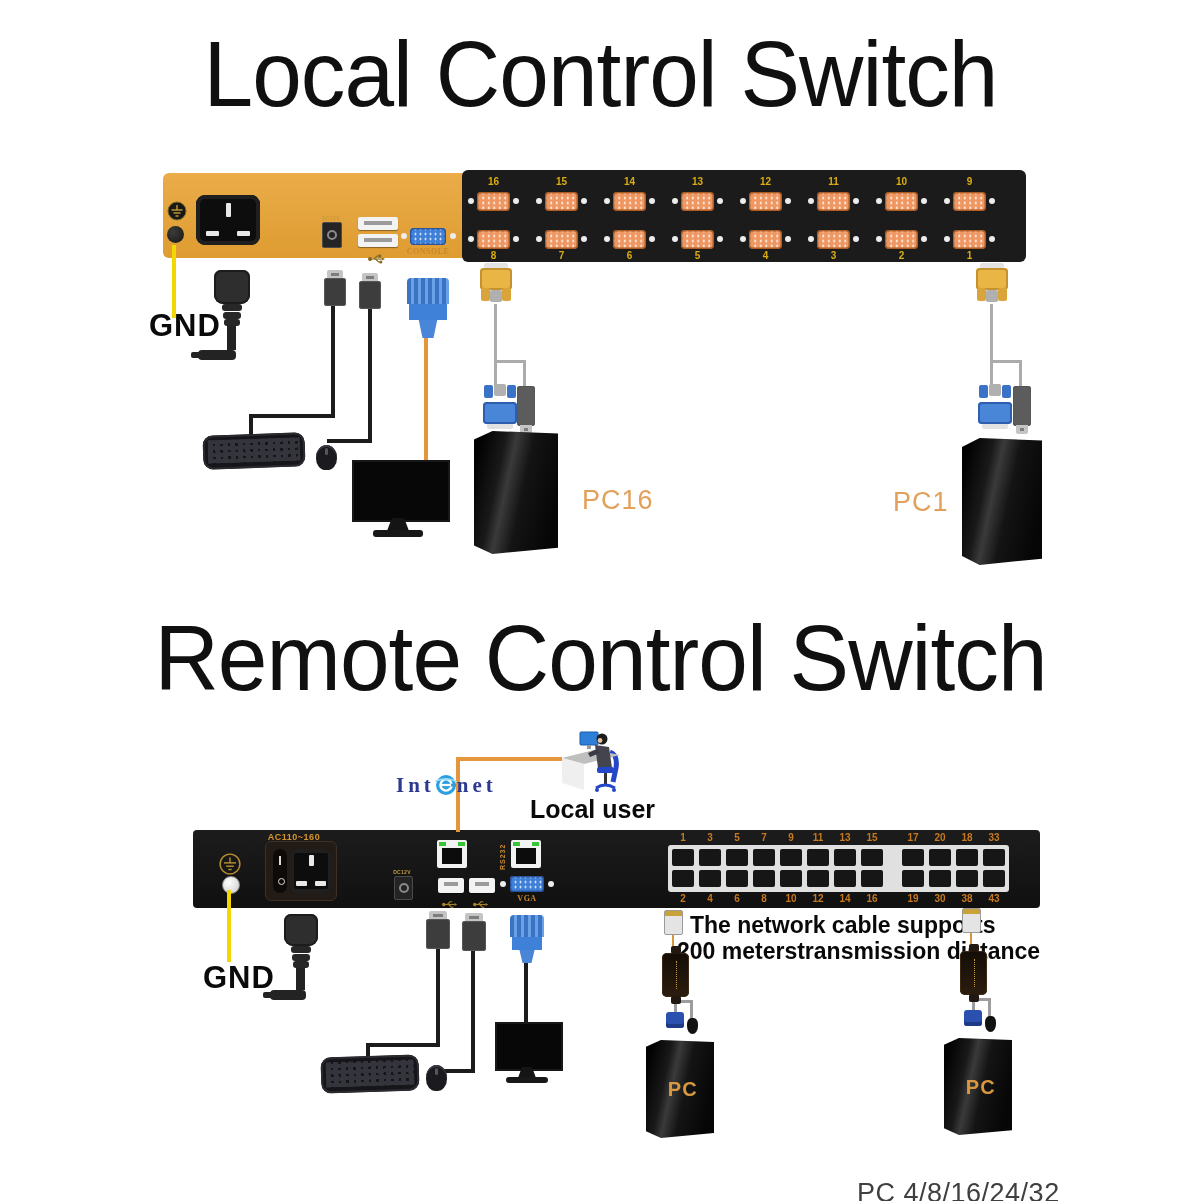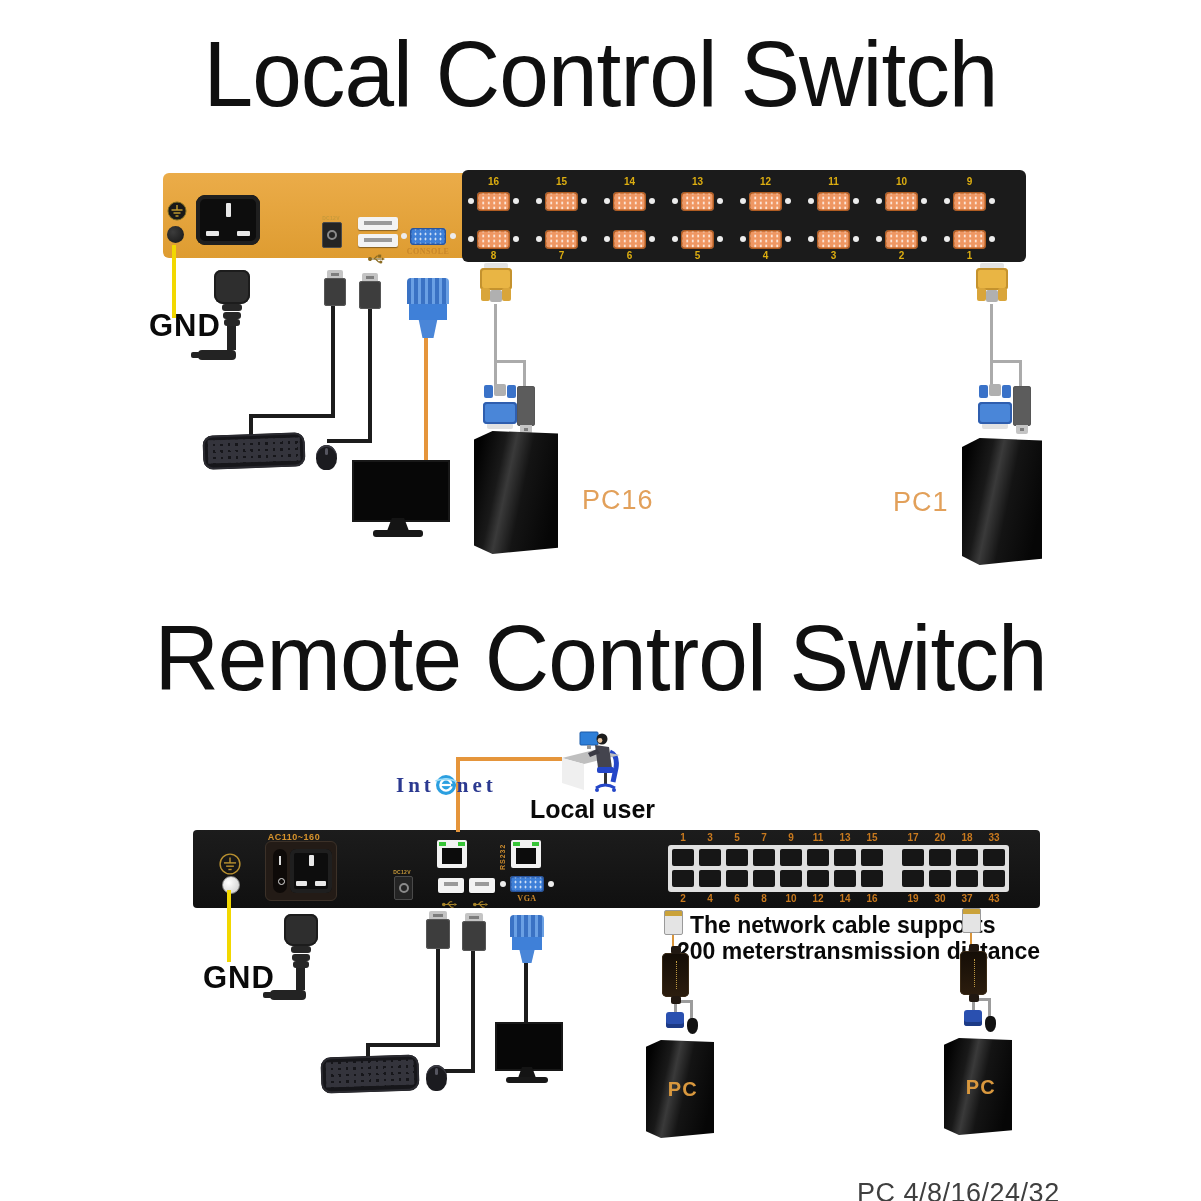--- a/index.html
+++ b/index.html
@@ -498,21 +498,21 @@
       <div class="rj45-num" style="left: 614px; top: 63px;">12</div>
       <div class="rj45-jack" style="left: 641px; top: 40px;"></div>
       <div class="rj45-num" style="left: 641px; top: 63px;">14</div>
       <div class="rj45-jack" style="left: 668px; top: 40px;"></div>
       <div class="rj45-num" style="left: 668px; top: 63px;">16</div>
       <div class="rj45-jack" style="left: 709px; top: 40px;"></div>
       <div class="rj45-num" style="left: 709px; top: 63px;">19</div>
       <div class="rj45-jack" style="left: 736px; top: 40px;"></div>
       <div class="rj45-num" style="left: 736px; top: 63px;">30</div>
       <div class="rj45-jack" style="left: 763px; top: 40px;"></div>
-      <div class="rj45-num" style="left: 763px; top: 63px;">37</div>
+      <div class="rj45-num" style="left: 763px; top: 63px;">38</div>
       <div class="rj45-jack" style="left: 790px; top: 40px;"></div>
       <div class="rj45-num" style="left: 790px; top: 63px;">43</div>
     </div>
 
   <div class="wire" style="left:227px;top:890px;width:4px;height:72px;background:#F2D800;"></div>
   <div class="gnd-text" style="left:203px;top:960px;">GND</div>
 
   <div class="abs fg" style="left:276px;top:914px;width:46px;height:92px;">
     <div class="plug-body" style="left:8px;top:0;width:34px;height:32px;"></div>
     <div class="bump" style="left:15px;top:32px;width:20px;height:7px;"></div>

